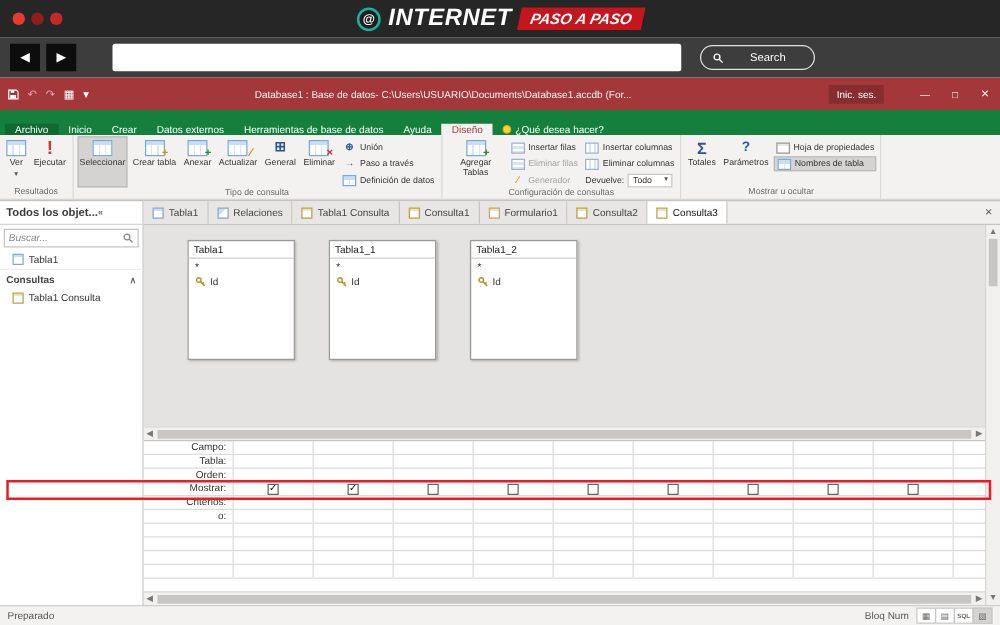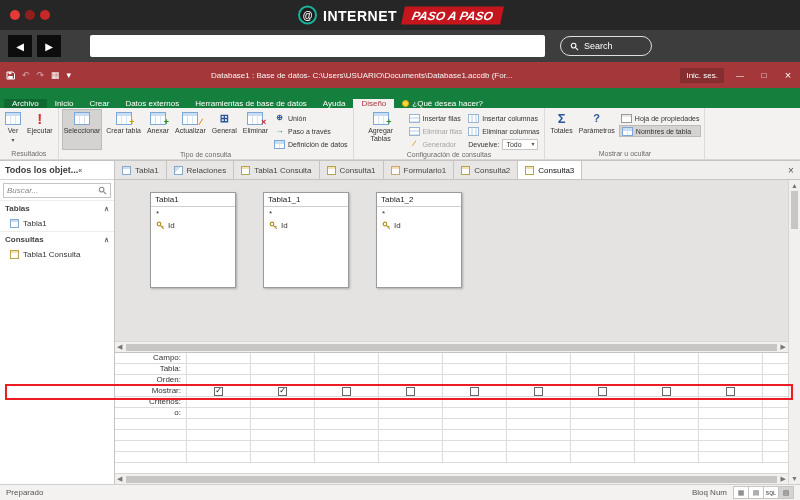--- a/index.html
+++ b/index.html
@@ -6,36 +6,36 @@
   html,body{width:800px;height:500px;overflow:hidden}
   body{font-family:"Liberation Sans",sans-serif;font-size:8px;color:#222;background:#fff;position:relative}
 
   
   .topbar{height:30px;background:#262626;display:flex;align-items:center;position:relative}
   .dots{display:flex;gap:5px;margin-left:10px}
   .dot{width:10px;height:10px;border-radius:50%;display:inline-block}
   .d1{background:#e53935}.d2{background:#8e1f1c}.d3{background:#c62828}
   .logo{position:absolute;left:50%;top:50%;transform:translate(-50%,-50%);display:flex;align-items:center;gap:6px}
   .gear{width:19px;height:19px;border-radius:50%;background:#1d1d1d;border:2px solid #18b29a;color:#fff;display:flex;align-items:center;justify-content:center;font-size:10px;font-weight:bold}
-  .logo-internet{color:#fff;font-weight:bold;font-size:14px;letter-spacing:.5px}
+  .logo-internet{color:#fff;font-weight:bold;font-style:italic;font-size:19px;letter-spacing:.5px}
   .logo-paso{background:#c4161c;color:#fff;font-weight:bold;font-style:italic;font-size:12px;padding:2px 9px;transform:skewX(-12deg);display:flex;gap:3px}
   .navbar{height:32px;background:#3d3d3d;display:flex;align-items:center;padding:0 8px;gap:5px}
   .navbtn{width:24px;height:22px;background:#0d0d0d;color:#fff;display:flex;align-items:center;justify-content:center;font-size:10px;cursor:default}
   .addressbar{width:455px;height:22px;background:#fff;border-radius:2px;margin-left:24px}
-  .searchpill{height:20px;min-width:92px;border:1px solid #e0e0e0;border-radius:10px;display:flex;align-items:center;gap:5px;padding:0 9px;color:#fff;margin-left:10px;font-size:9px}
+  .searchpill{height:20px;min-width:92px;border:1px solid #e0e0e0;border-radius:10px;display:flex;align-items:center;gap:21px;padding:0 9px;color:#fff;margin-left:10px;font-size:9px}
 
   
   .titlebar{height:26px;background:#a4373a;display:flex;align-items:center;color:#fff;padding-left:6px}
   .qat{display:flex;gap:7px;align-items:center;margin-right:6px}
   .qat-i{color:#fff;font-size:9px;line-height:1}
   .qat-i.dim{opacity:.55}
   .sp1{flex:.9}.sp2{flex:1.2}
   .ctx-tab{background:rgba(0,0,0,.14);padding:3px 9px;font-size:8px;white-space:nowrap}
   .title-text{font-size:8px;opacity:.95;white-space:nowrap;overflow:hidden;text-overflow:ellipsis;max-width:340px;margin-left:8px}
-  .signin{background:rgba(0,0,0,.18);padding:3px 6px;font-size:8px;margin-right:4px;white-space:nowrap}
+  .signin{background:rgba(0,0,0,.18);padding:3px 6px;font-size:8px;margin-right:21px;white-space:nowrap}
   .winctl{display:flex;height:26px}
   .winctl span{width:24px;display:flex;align-items:center;justify-content:center;font-size:8px}
   .winctl .close{font-size:11px}
 
   
   .ribbon-tabs{height:20px;background:#15803d;display:flex;align-items:flex-end;padding-left:4px;color:#fff}
   .rtab{display:flex;align-items:center;gap:3px;padding:0 8px;font-size:8px;white-space:nowrap}
   .rtab.file{background:rgba(0,0,0,.18)}
   .rtab.active{background:#f3f2f1;color:#a4373a}
   .bulb{width:7px;height:7px;border-radius:50%;background:#ffd23f;border:1px solid #e3b300;display:inline-block}
@@ -346,24 +346,20 @@
     <span class="chev">«</span>
   </div>
   <div class="np-search">
     <span>Buscar...</span>
     <svg width="9" height="9" viewBox="0 0 10 10">
         <circle cx="4" cy="4" r="2.6" fill="none" stroke="#888" stroke-width="1.2"></circle>
         <line x1="6.2" y1="6.2" x2="9" y2="9" stroke="#888" stroke-width="1.2"></line>
       </svg>
   </div>
   <div id="nav-sections">
-      <div class="np-section">
-        <div>Tablas</div>
-        <div class="chev">∧</div>
-      </div>
       <div class="np-item">
         <div class="obj-icon table-obj-icon"></div>
         <div>Tabla1</div>
       </div>
       <div class="np-section">
         <div>Consultas</div>
         <div class="chev">∧</div>
       </div>
       <div class="np-item">
         <div class="obj-icon query-obj-icon"></div>

